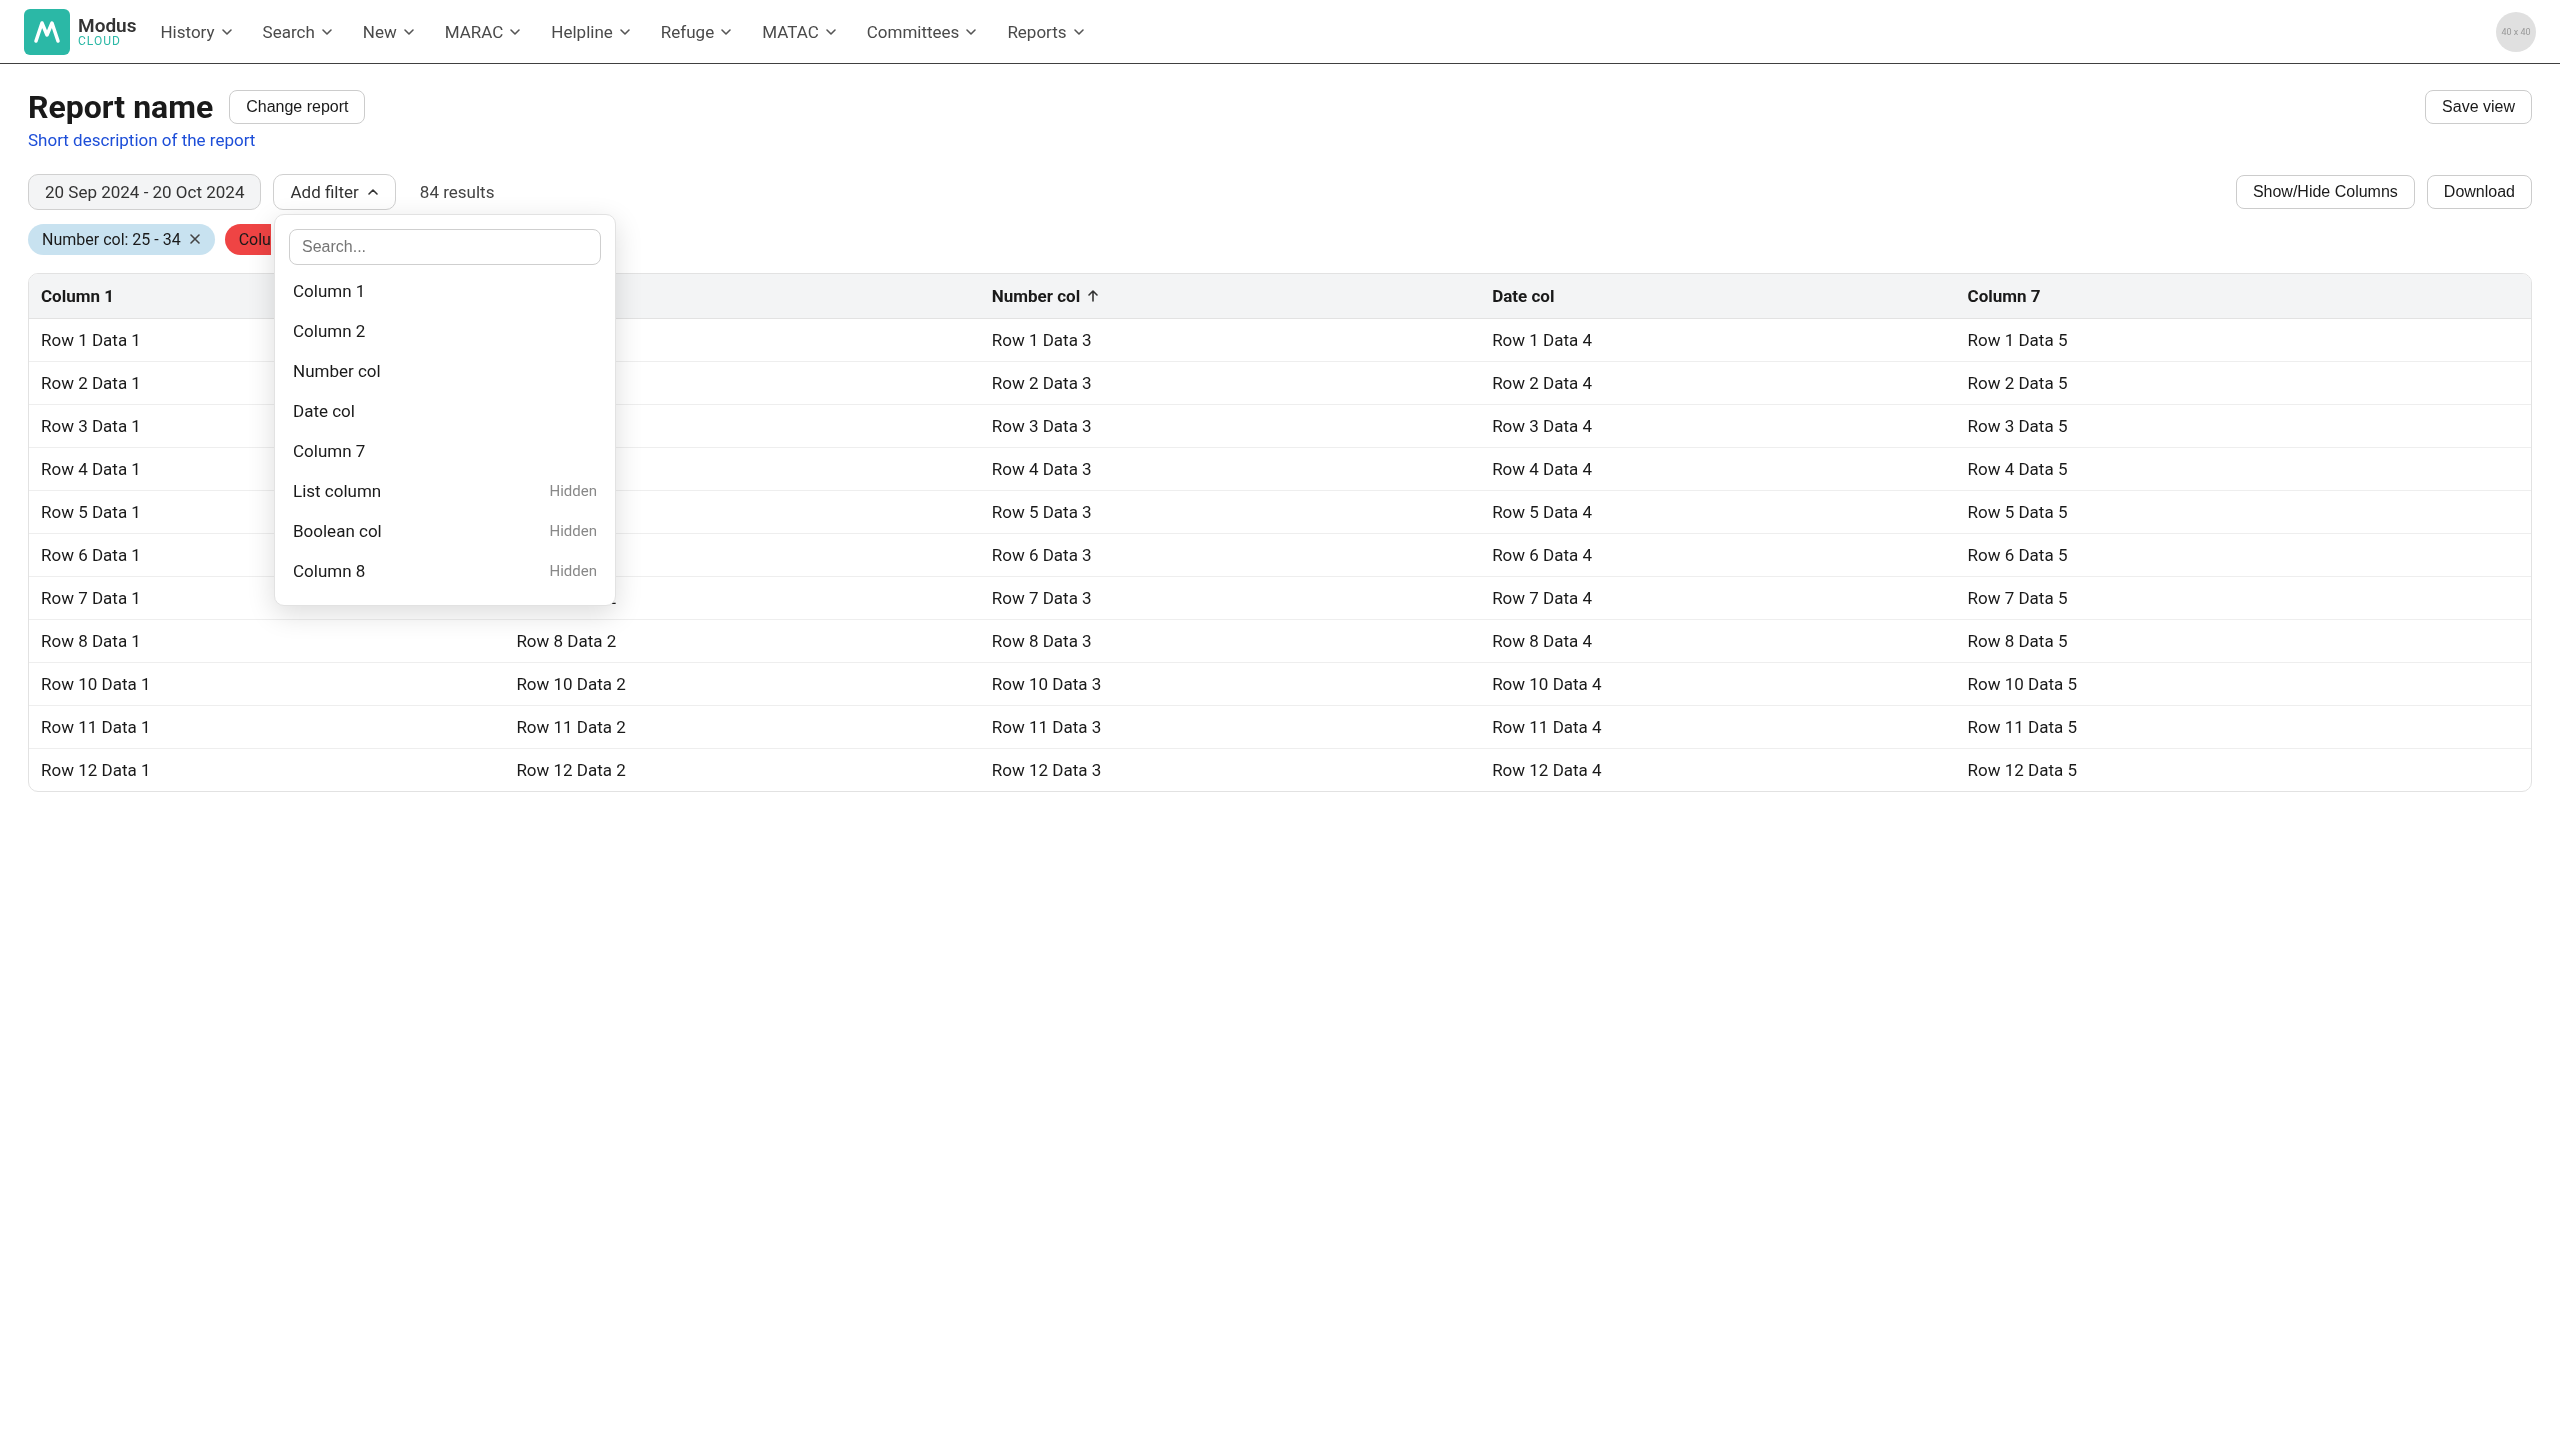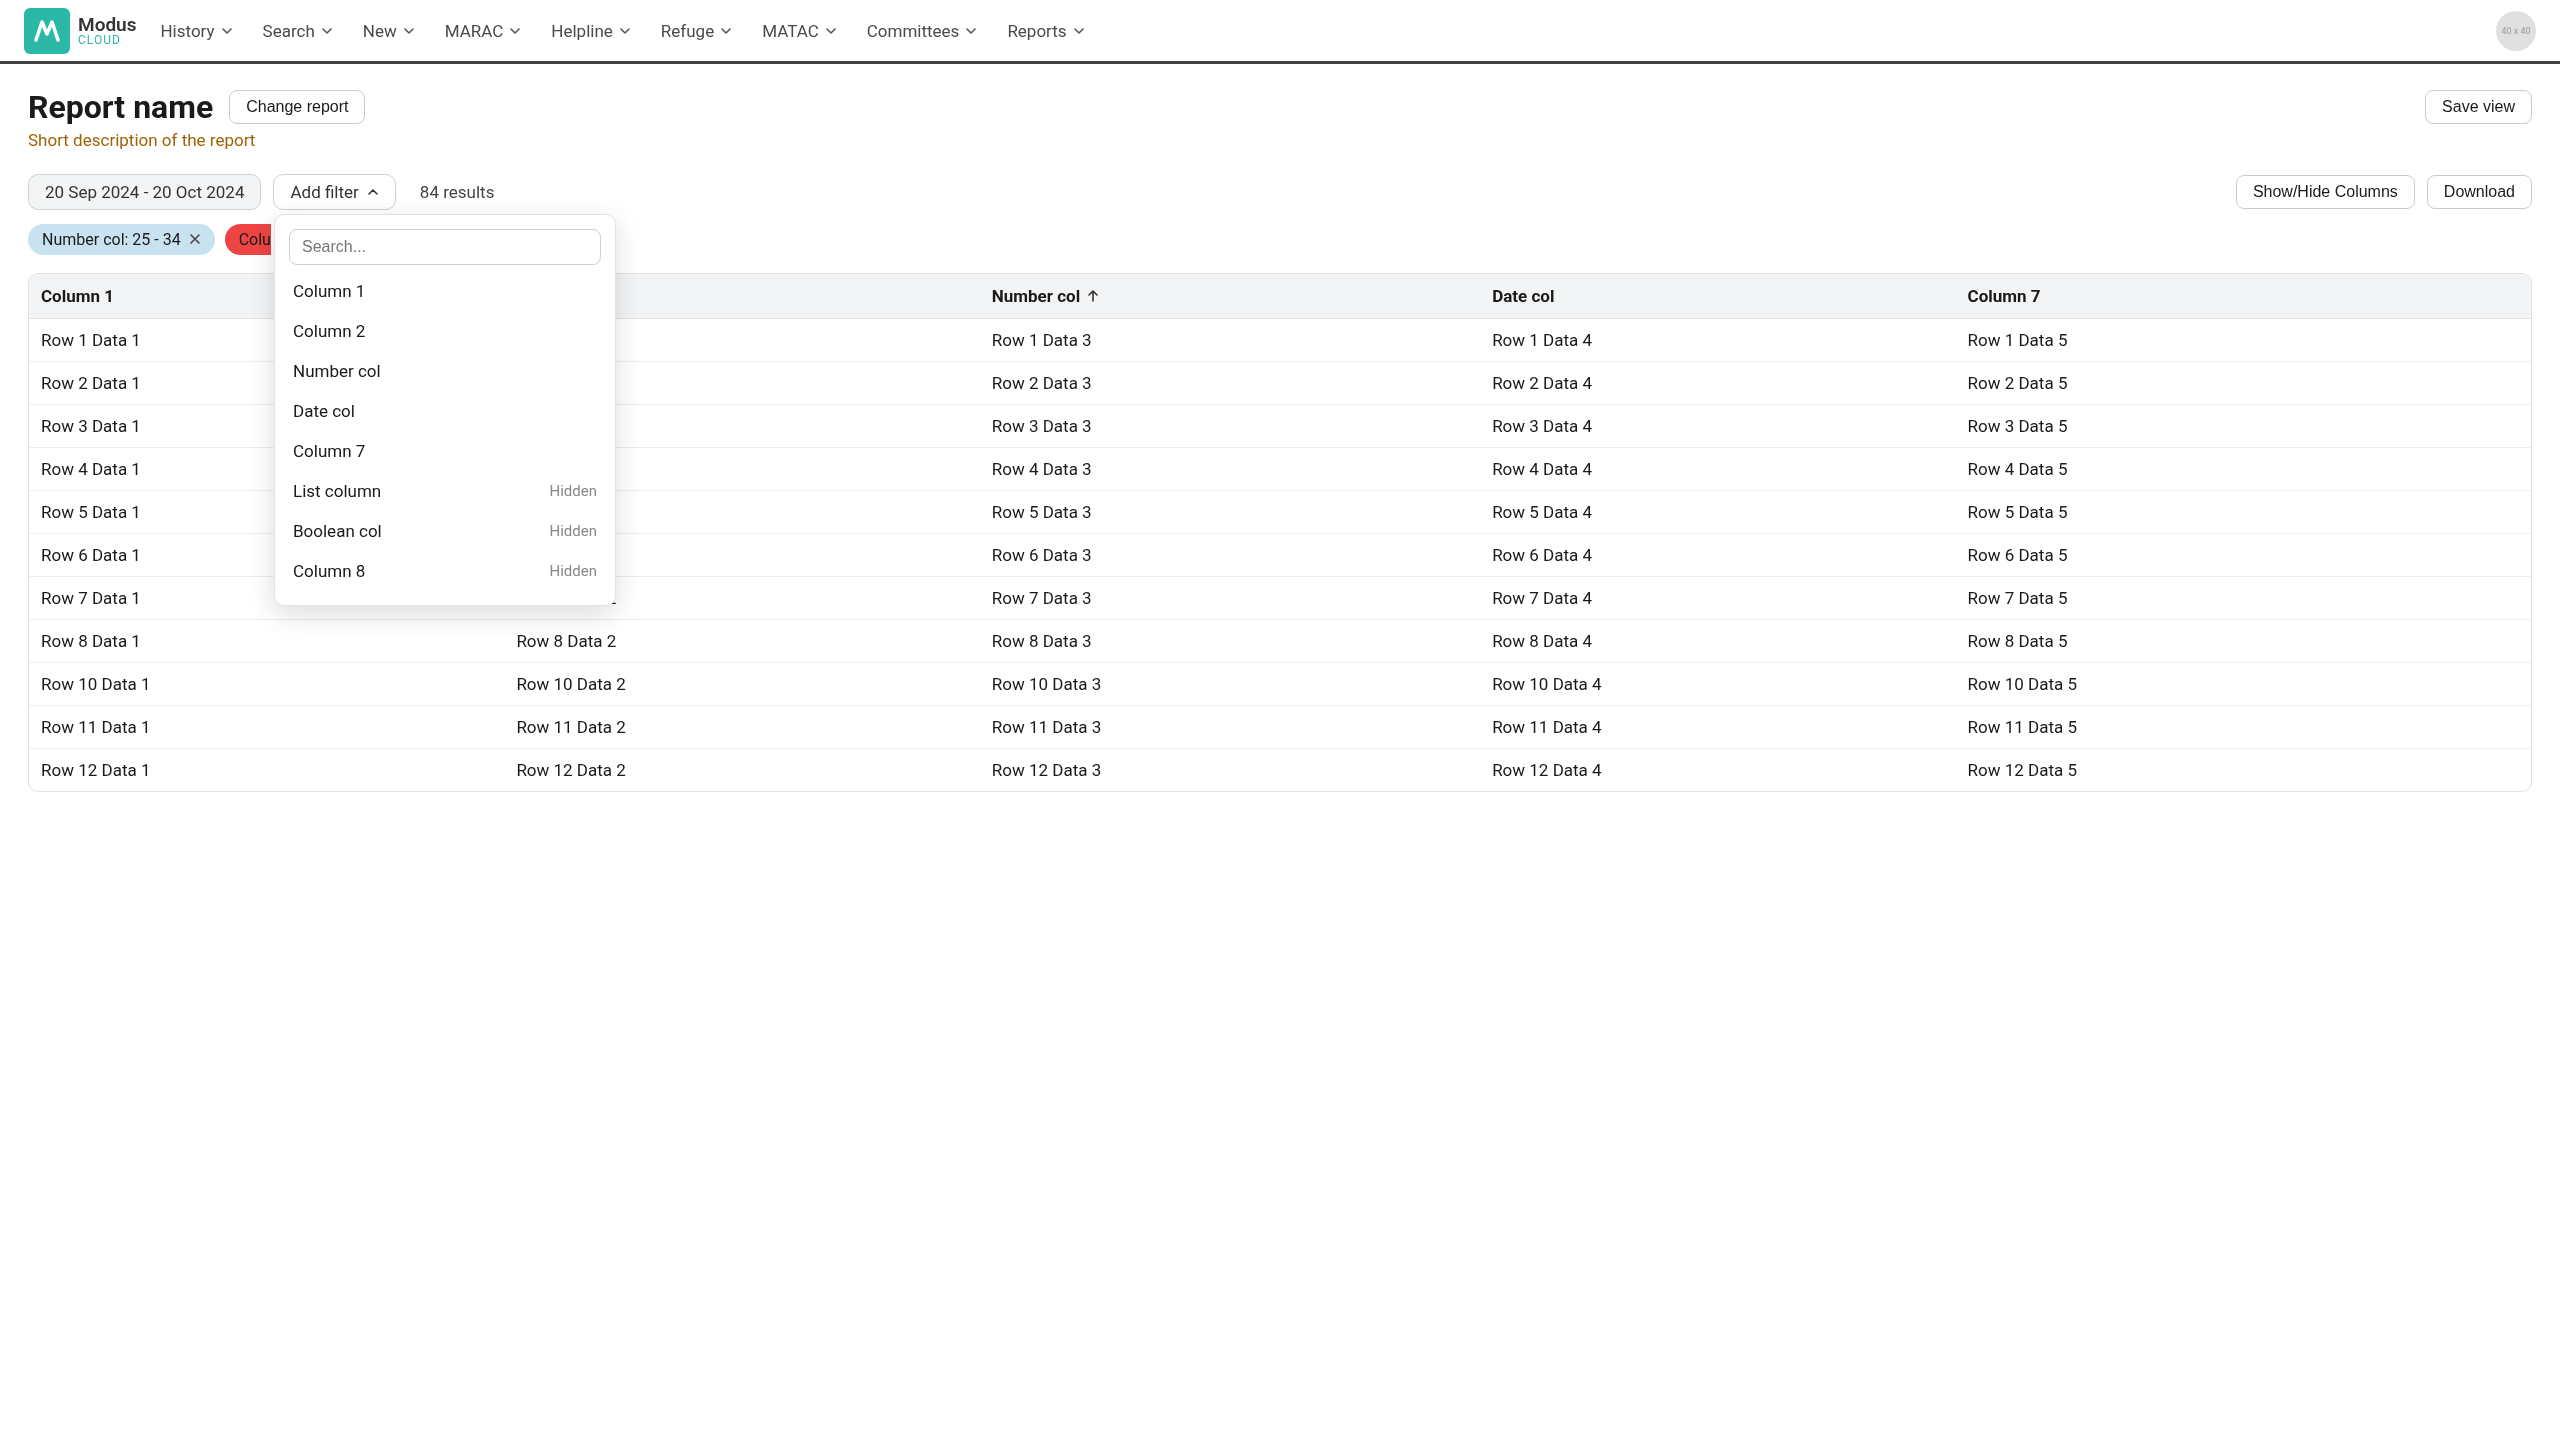--- a/index.html
+++ b/index.html
@@ -1,37 +1,37 @@
 <!DOCTYPE html>
 <html><head>
 <meta charset="utf-8">
 <style>
   * { box-sizing: border-box; margin: 0; padding: 0; }
   body { font-family: -apple-system, BlinkMacSystemFont, "Segoe UI", Roboto, sans-serif; color: #1a1a1a; background: #fff; font-size: 16px; }
   
   
-  .header { display: flex; align-items: center; justify-content: space-between; padding: 8px 24px; border-bottom: 3px solid #404040; height: 64px; }
+  .header { display: flex; align-items: center; justify-content: space-between; padding: 8px 24px; border-bottom: 1px solid #404040; height: 64px; }
   .header-left { display: flex; align-items: center; gap: 24px; }
   .logo { display: flex; align-items: center; gap: 8px; }
   .logo-mark { width: 46px; height: 46px; background: #2bb8a6; border-radius: 6px; display: flex; align-items: center; justify-content: center; }
   .logo-text { display: flex; flex-direction: column; line-height: 1; }
   .logo-text .l1 { font-weight: 600; font-size: 19px; color: #333; }
   .logo-text .l2 { font-weight: 400; font-size: 12px; color: #2bb8a6; letter-spacing: 1px; }
   .nav { display: flex; gap: 30px; }
   .nav-item { display: flex; align-items: center; gap: 6px; color: #4a4a4a; font-size: 17px; cursor: pointer; }
   .chevron-down { width: 12px; height: 12px; }
   .avatar { width: 40px; height: 40px; border-radius: 50%; background: #e0e0e0; display:flex; align-items:center; justify-content:center; font-size:9px; color:#999; }
   
   
   .page { padding: 24px 28px; }
   .title-row { display: flex; align-items: center; justify-content: space-between; }
   .title-left { display: flex; align-items: center; gap: 16px; }
   .page-title { font-size: 32px; font-weight: 700; }
   .btn { border: 1px solid #ccc; background: #fff; border-radius: 8px; padding: 7px 16px; font-size: 16px; cursor: pointer; color: #1a1a1a; }
-  .subtitle { color: #a16207; font-size: 17px; margin-top: 4px; }
+  .subtitle { color: #1d4ed8; font-size: 17px; margin-top: 4px; }
   
   
   .controls { display: flex; align-items: center; justify-content: space-between; margin-top: 24px; }
   .controls-left { display: flex; align-items: center; gap: 12px; position: relative; }
   .controls-right { display: flex; align-items: center; gap: 12px; }
   .pill { border: 1px solid #d0d0d0; background: #f3f4f5; border-radius: 10px; padding: 7px 16px; font-size: 17px; color: #333; display: flex; align-items: center; gap: 8px; cursor:pointer;}
   .pill.filter { background: #fff; }
   .results { color: #444; font-size: 17px; margin-left: 12px; }
   .chevron-up { width:12px; height:12px; }
   

